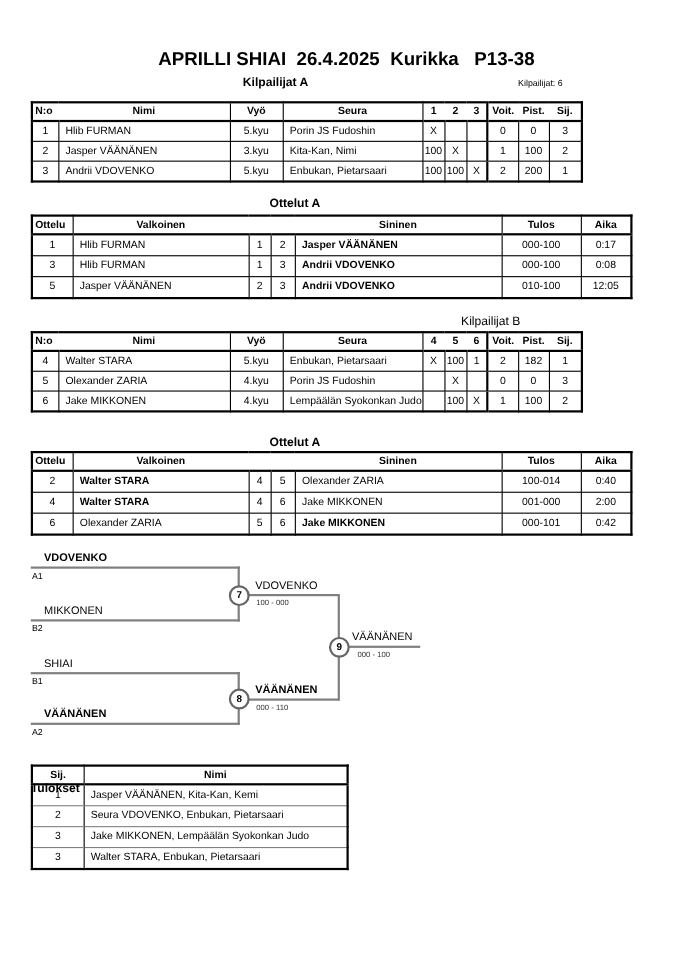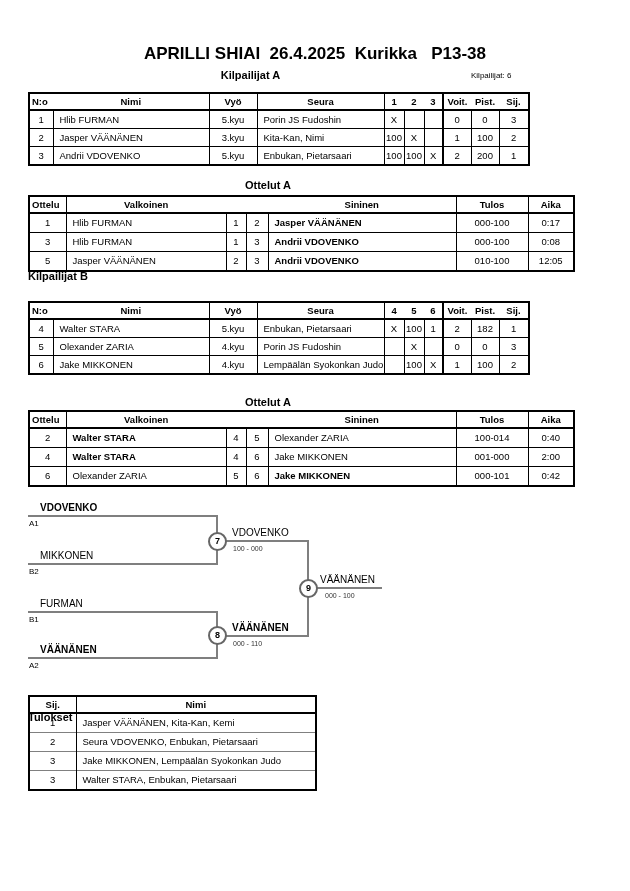--- a/index.html
+++ b/index.html
@@ -25,21 +25,21 @@
            text-align:center;white-space:nowrap;}
   .grid td.txt{text-align:left;padding-left:6px;overflow:visible;}
   .thick-l{border-left:2px solid #000 !important;}
   .nbl{border-left:none !important;}
   .nbr{border-right:none !important;}
   .hl{text-align:left;padding-left:2px !important;}
 
   .t-kilp-a{top:92px;left:28px;}
   .t-ott-a{top:195px;left:28px;}
   .sub-ott-a{top:179px;left:28px;width:480px;text-align:center;font-size:11px;font-weight:bold;}
-  .sub-b{top:270px;left:28px;width:445px;text-align:left;font-size:11px;font-weight:bold;}
+  .sub-b{top:286px;left:28px;width:445px;text-align:right;font-size:11px;font-weight:normal;}
   .t-kilp-b{top:301px;left:28px;}
   .sub-ott-b{top:396px;left:28px;width:480px;text-align:center;font-size:11px;font-weight:bold;}
   .t-ott-b{top:410px;left:28px;}
   .t-ott-a td,.t-ott-b td{height:18px;line-height:18px;}
 
   
   .sub-res{top:711px;left:28px;width:287px;text-align:left;font-size:11px;font-weight:bold;}
   .t-res{top:695px;left:28px;}
   .t-res td{border:none;border-top:1px solid #808080;height:18px;line-height:18px;}
   .t-res td.col-sij{border-right:1px solid #000;}
@@ -303,21 +303,21 @@
   <div class="bk-line" style="left:216px;top:611px;width:2px;height:48px;"></div>
   <div class="bk-line" style="left:217px;top:540px;width:91px;height:2px;"></div>
   <div class="bk-line" style="left:217px;top:635px;width:91px;height:2px;"></div>
   <div class="bk-line" style="left:307px;top:540px;width:2px;height:97px;"></div>
   <div class="bk-line" style="left:307px;top:587px;width:75px;height:2px;"></div>
 
   <div class="bk-name b" style="left:40px;top:502px;">VDOVENKO</div>
   <div class="bk-seed" style="left:29px;top:519px;text-align:center;">A1</div>
   <div class="bk-name" style="left:40px;top:550px;">MIKKONEN</div>
   <div class="bk-seed" style="left:29px;top:567px;">B2</div>
-  <div class="bk-name" style="left:40px;top:598px;">FURMAN</div>
+  <div class="bk-name" style="left:40px;top:598px;">SHIAI</div>
   <div class="bk-seed" style="left:29px;top:615px;">B1</div>
   <div class="bk-name b" style="left:40px;top:644px;">VÄÄNÄNEN</div>
   <div class="bk-seed" style="left:29px;top:661px;">A2</div>
 
   <div class="bk-circle" style="left:208px;top:532px;">7</div>
   <div class="bk-circle" style="left:208px;top:626px;">8</div>
   <div class="bk-circle" style="left:299px;top:579px;">9</div>
 
   <div class="bk-name" style="left:232px;top:527px;">VDOVENKO</div>
   <div class="bk-score" style="left:233px;top:545px;">100 - 000</div>

